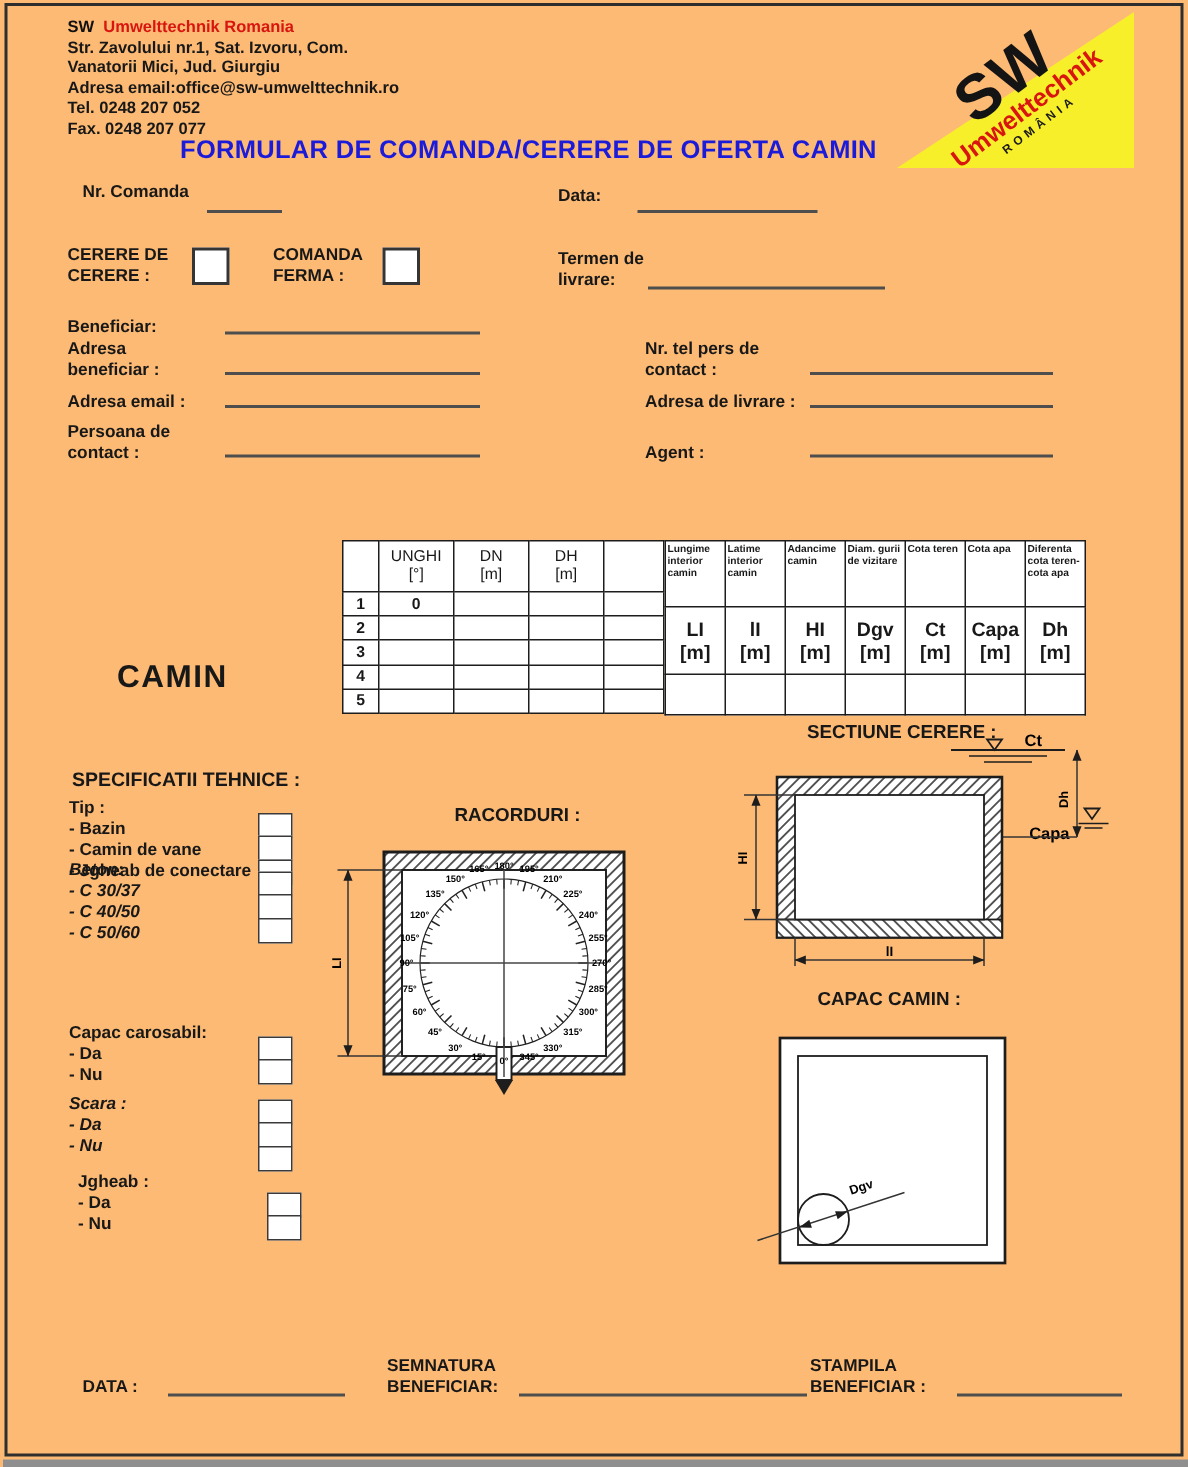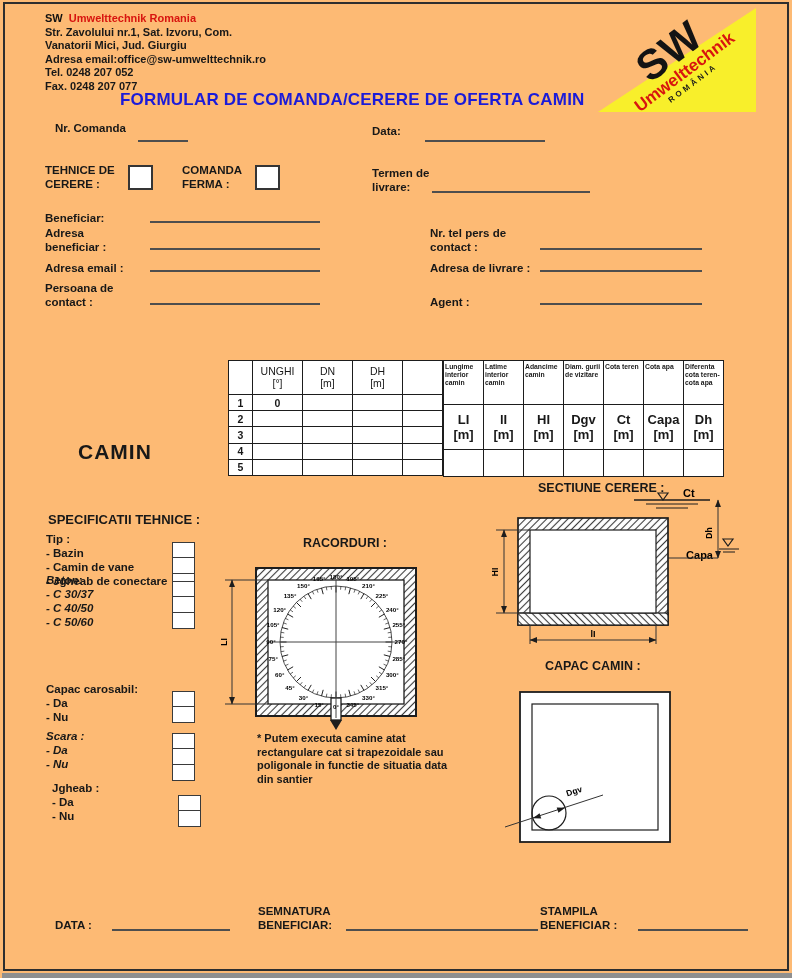--- a/index.html
+++ b/index.html
@@ -61,21 +61,21 @@
   </div>
 
   <div class="abs title" id="form-title" style="left: 120px; top: 90px; width: 500px; color: rgb(27, 27, 217);">FORMULAR DE COMANDA/CERERE DE OFERTA  CAMIN</div>
 
   <div class="abs lab" style="left:55px;top:121px">Nr. Comanda</div>
   <div class="abs wline" style="left:138px;top:126px;width:50px;height:16px"></div>
   <div class="abs lab" style="left:372px;top:124px">Data:</div>
   <div class="abs wline" style="left:425px;top:124px;width:120px;height:18px"></div>
 
   <div class="abs lab" style="left:45px;top:163px">
-    <div>TEHNICE DE</div>
+    <div>CERERE DE</div>
     <div>CERERE :</div>
   </div>
   <div class="abs cb" style="left:128px;top:165px"></div>
   <div class="abs lab" style="left:182px;top:163px">
     <div>COMANDA</div>
     <div>FERMA :</div>
   </div>
   <div class="abs cb" style="left:255px;top:165px"></div>
   <div class="abs lab" style="left:372px;top:166px">
     <div>Termen de</div>
@@ -414,21 +414,20 @@
         <text x="163.9619407771256" y="134.16194077712555" text-anchor="middle" font-size="6.2" font-weight="bold">315°</text>
         <text x="150.50000000000003" y="144.4916512459885" text-anchor="middle" font-size="6.2" font-weight="bold">330°</text>
         <text x="134.82323793166384" y="150.98517870878942" text-anchor="middle" font-size="6.2" font-weight="bold">345°</text>
       </g>
     <line x1="7" y1="24" x2="50" y2="24" stroke="#333" stroke-width="1"></line>
     <line x1="7" y1="148" x2="50" y2="148" stroke="#333" stroke-width="1"></line>
     <line x1="14" y1="24" x2="14" y2="148" stroke="#333" stroke-width="1" marker-start="url(#arr)" marker-end="url(#arr)"></line>
     <text x="9" y="86" font-size="8.5" font-weight="bold" text-anchor="middle" transform="rotate(-90 9 86)">LI</text>
   </svg>
 
-  <div class="abs note" style="left:257px;top:732px">* Putem executa camine atat rectangulare cat si trapezoidale sau poligonale in functie de situatia data din santier</div>
 
   <svg style="left:478px;top:478px" width="305" height="195" viewBox="0 0 305 195">
     <g>
       <polygon points="180,15 190,15 185,22" fill="none" stroke="#1d1d1d" stroke-width="1.2"></polygon>
       <line x1="156" y1="22" x2="232" y2="22" stroke="#1d1d1d" stroke-width="1.4"></line>
       <line x1="168" y1="26" x2="220" y2="26" stroke="#1d1d1d" stroke-width="1"></line>
       <line x1="178" y1="30" x2="210" y2="30" stroke="#1d1d1d" stroke-width="1"></line>
     </g>
     <text x="205" y="19" font-size="11" font-weight="bold">Ct</text>
     <line x1="240" y1="22" x2="240" y2="80" stroke="#333" stroke-width="1" marker-start="url(#arr)" marker-end="url(#arr)"></line>

